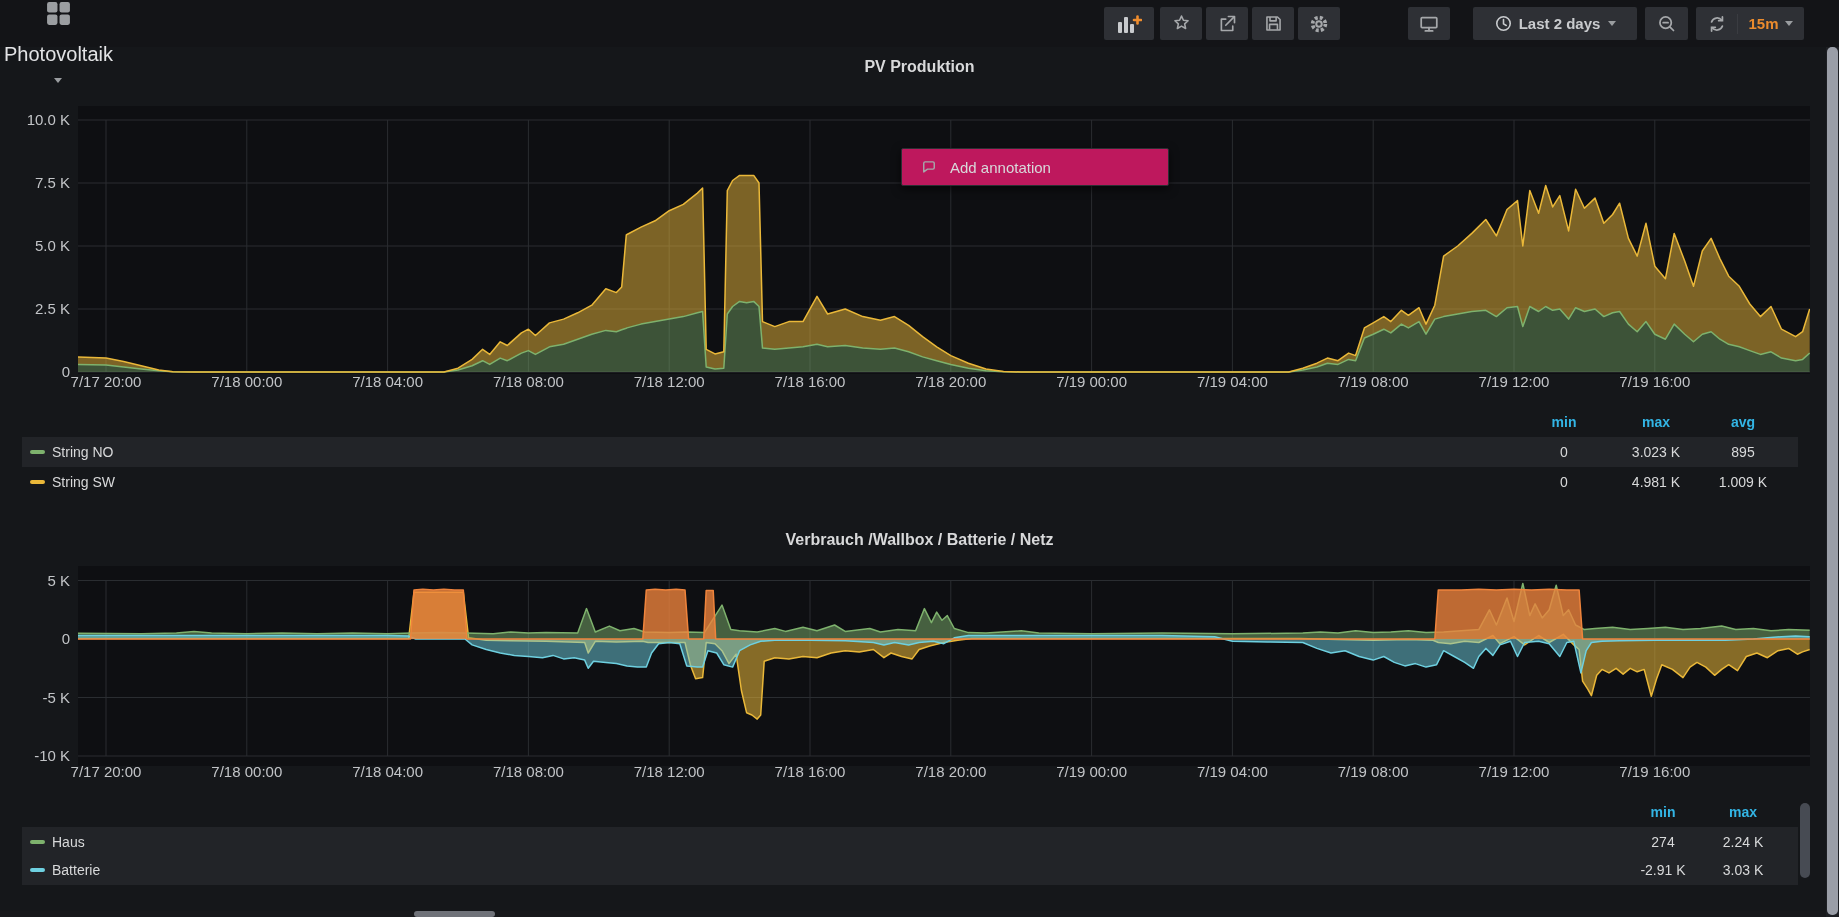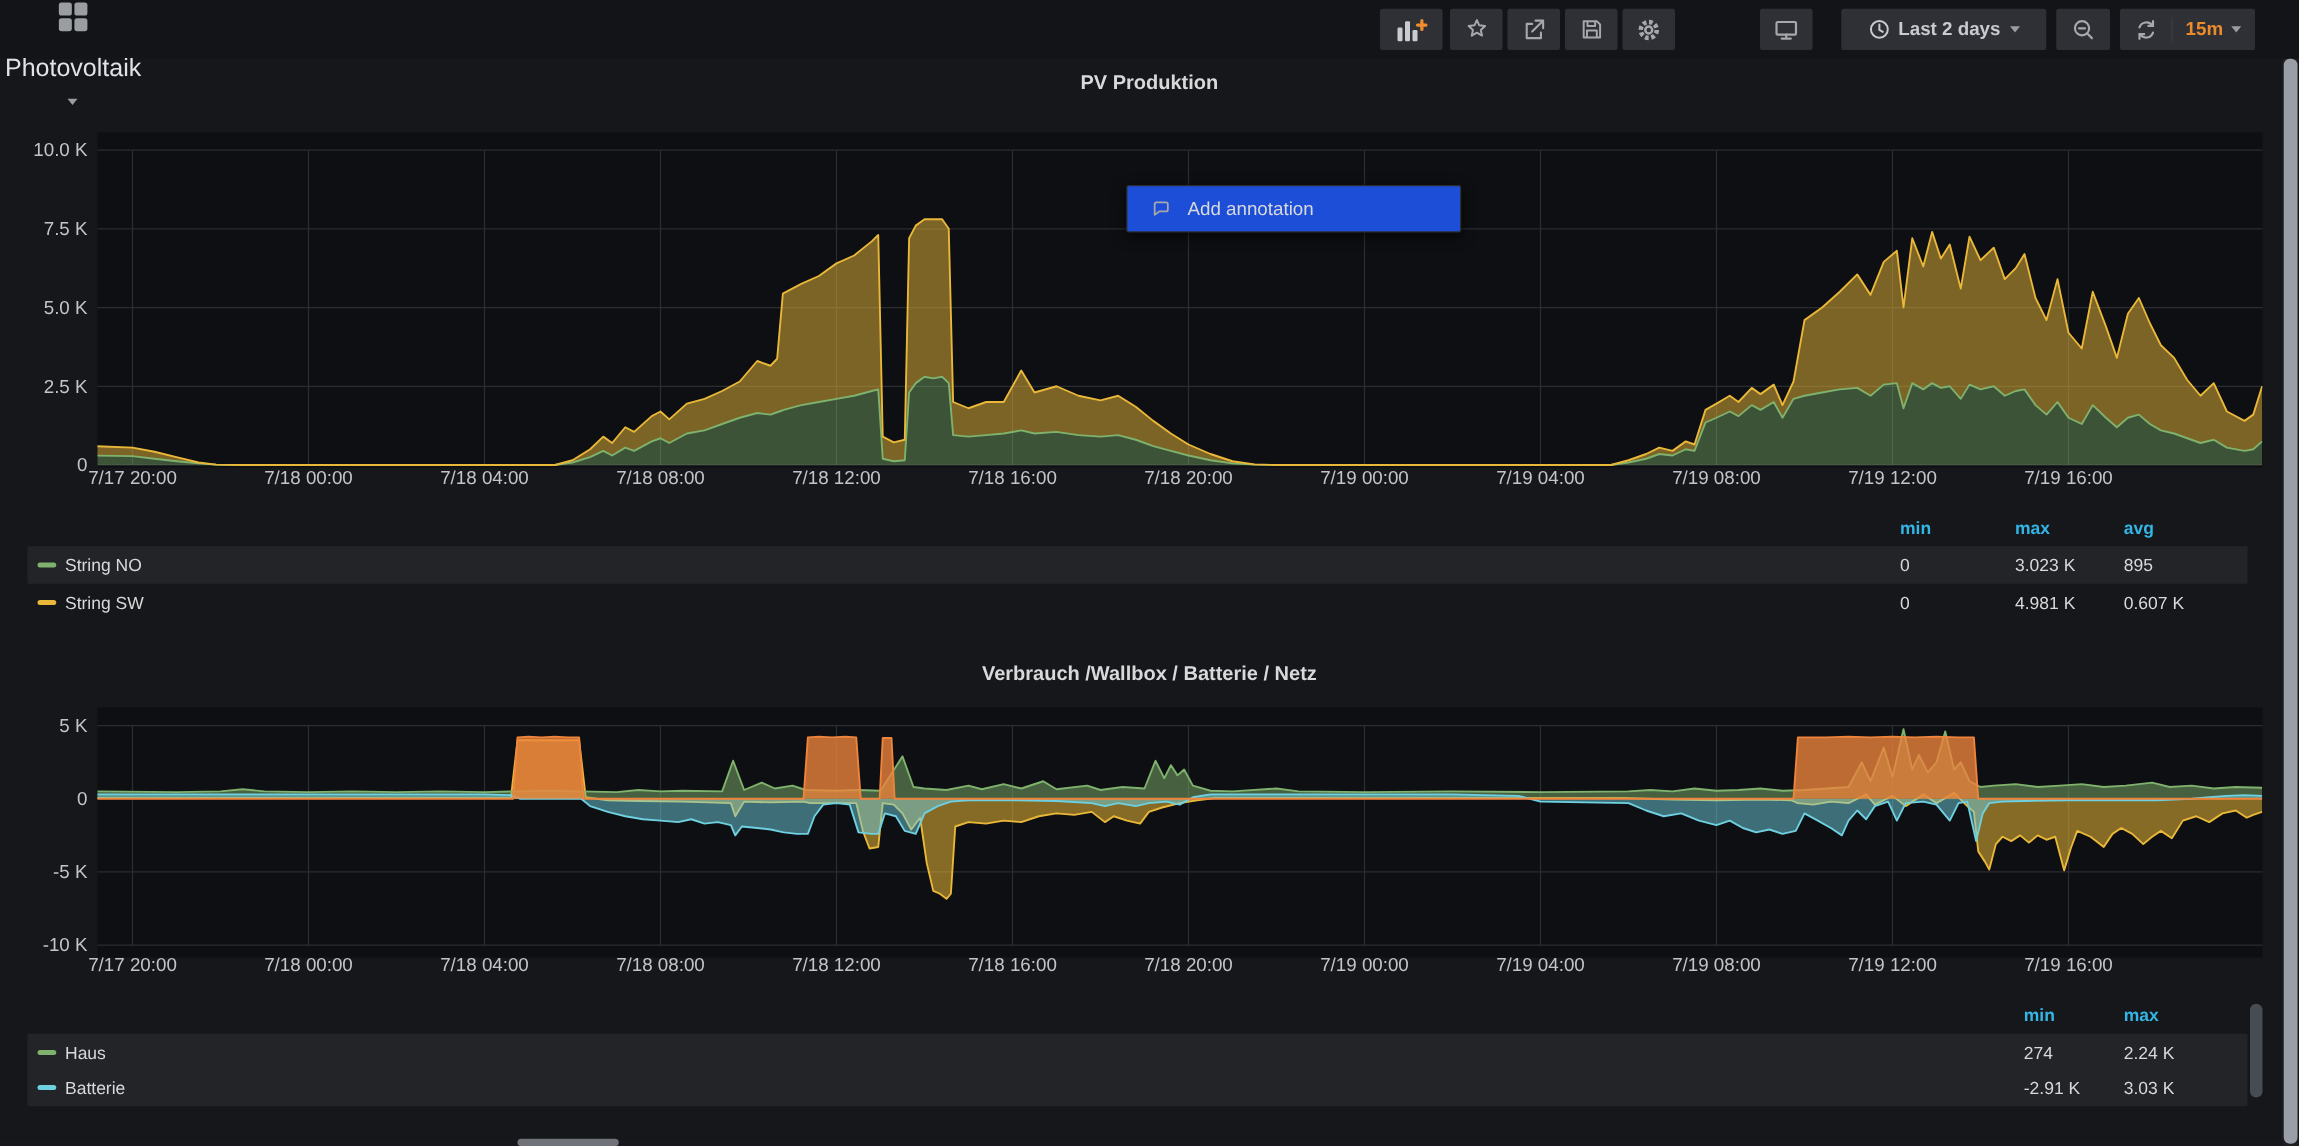--- a/index.html
+++ b/index.html
@@ -23,25 +23,25 @@
   svg.chart{position:absolute;left:0;}
   svg.chart text.axis-label{font-family:"Liberation Sans",sans-serif;font-size:15px;fill:#c2c4c7;}
   
   .legend-header,.legend-row{position:absolute;left:22px;width:1776px;font-size:14px;}
   .legend-header{height:22px;line-height:22px;}
   .legend-header .val{color:#33b5e5;font-weight:700;cursor:pointer;}
   .legend-row{height:30px;line-height:30px;}
   .legend-row.band{background:#222428;}
   .swatch{position:absolute;left:8px;top:13px;width:15px;height:4px;border-radius:2px;cursor:pointer;}
   .row-label{position:absolute;left:30px;color:#d8d9da;cursor:pointer;}
-  .val{position:absolute;width:88px;text-align:left;}
+  .val{position:absolute;width:88px;text-align:center;}
   .legend1 .v-min{left:1498px}.legend1 .v-max{left:1590px}.legend1 .v-avg{left:1677px}
   .legend2 .v-min{left:1597px}.legend2 .v-max{left:1677px}
   
-  .annotation-menu{position:absolute;left:901px;top:148px;width:268px;height:38px;background:#1d4ed8;
+  .annotation-menu{position:absolute;left:901px;top:148px;width:268px;height:38px;background:#be185d;
                    border:1px solid #2c2e33;border-radius:2px;box-shadow:0 3px 10px rgba(0,0,0,.6);
                    display:flex;align-items:center;gap:12px;padding-left:18px;box-sizing:border-box;
                    cursor:pointer;z-index:30;}
   .annotation-menu .label{font-size:15px;color:#d8d9da;}
   
   .vscroll-track{position:absolute;right:0;top:47px;width:13px;height:870px;background:#1d1f23;}
   .vscroll-thumb{position:absolute;right:1px;top:47px;width:11px;height:868px;background:#9a9ea7;border-radius:5px;}
   .hscroll-track{position:absolute;left:0;top:911px;width:1826px;height:6px;background:#17181b;}
   .hscroll-thumb{position:absolute;left:414px;top:911px;width:81px;height:6px;background:#6f7279;border-radius:3px;}
   .legend-scroll-thumb{position:absolute;left:1800px;top:803px;width:10px;height:75px;
@@ -202,21 +202,21 @@
       <span class="row-label">String NO</span>
       <span class="val v-min">0</span>
       <span class="val v-max">3.023 K</span>
       <span class="val v-avg">895</span>
     </div>
     <div class="legend-row" style="top:467px;">
       <span class="swatch" style="background-color: rgb(234, 184, 57);"></span>
       <span class="row-label">String SW</span>
       <span class="val v-min">0</span>
       <span class="val v-max">4.981 K</span>
-      <span class="val v-avg">0.607 K</span>
+      <span class="val v-avg">1.009 K</span>
     </div>
   </div>
 
   <div class="annotation-menu">
     <svg width="18" height="18" viewBox="0 0 24 24" fill="none" stroke="#a6a8ab" stroke-width="1.9" stroke-linejoin="round">
       <path d="M5 7c0-1 .8-1.8 1.8-1.8h10.4c1 0 1.8.8 1.8 1.8v6c0 1-.8 1.8-1.8 1.8H10l-5 3.7z"></path>
     </svg>
     <span class="label">Add annotation</span>
   </div>
 

